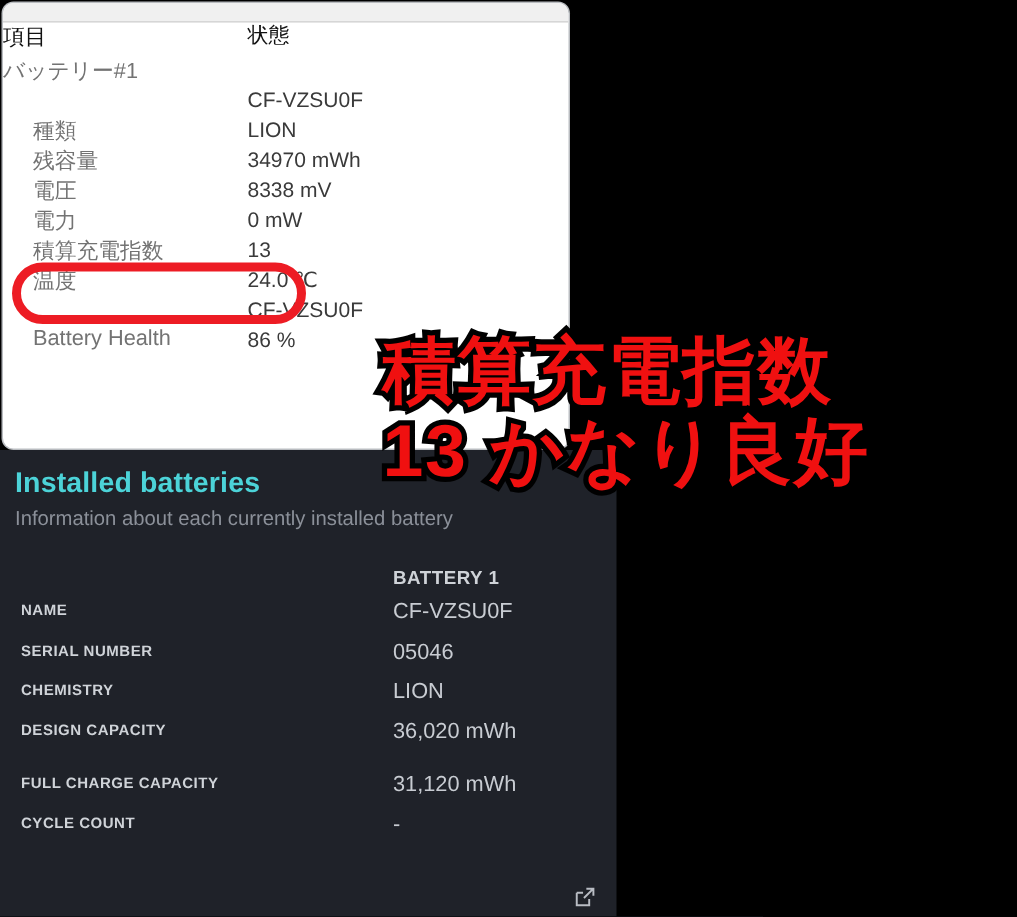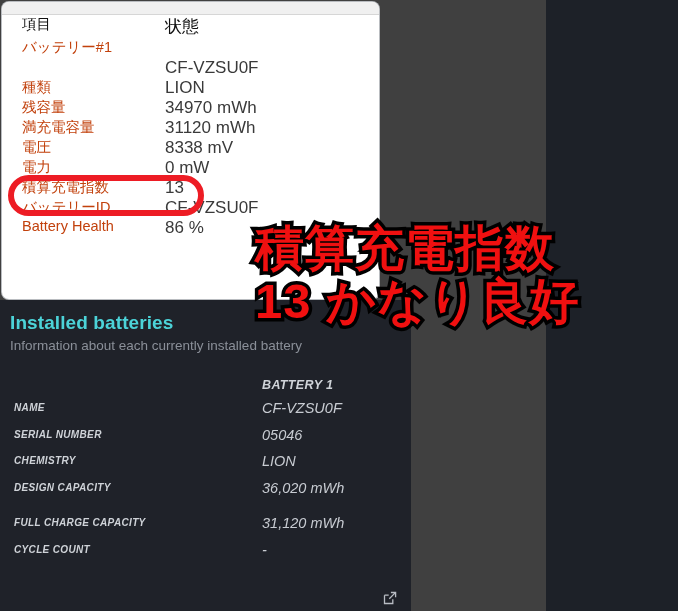--- a/index.html
+++ b/index.html
@@ -4,38 +4,38 @@
 <style>
   html,body{margin:0;padding:0;}
   body{
     width:678px;height:611px;position:relative;overflow:hidden;
     background:#1d2128;
     font-family:"Liberation Sans","DejaVu Sans",sans-serif;
   }
 
   
   #settings-page{
-    position:absolute;left:0;top:0;width:546px;height:611px;
-    background:#404040;
+    position:absolute;left:0;top:0;width:678px;height:611px;
+    background:#000000;
   }
   #settings-card{
     position:absolute;left:0;top:300px;width:411px;height:311px;
     background:#1f2229;
   }
   #section-heading{
     position:absolute;left:10px;top:312px;
     font-size:19px;font-weight:bold;color:#4cd3d8;
     letter-spacing:0.1px;white-space:nowrap;
   }
   #section-subtitle{
     position:absolute;left:10px;top:338px;
     font-size:13.5px;color:#8b9099;white-space:nowrap;
   }
 
-  .batt-table{position:absolute;left:0;top:378px;width:411px;font-style:italic;}
+  .batt-table{position:absolute;left:0;top:378px;width:411px;}
   .batt-row{position:relative;height:26.6px;}
   .batt-label{
     position:absolute;left:14px;top:0;
     font-size:10px;font-weight:bold;color:#cfd3d8;
     letter-spacing:0.35px;white-space:nowrap;
   }
   .batt-value{
     position:absolute;left:262px;top:-2px;
     font-size:14.5px;color:#c8ccd2;white-space:nowrap;
   }
@@ -60,27 +60,27 @@
     overflow:hidden;
   }
   #win-titlebar{
     position:absolute;left:0;top:0;width:377px;height:12px;
     background:#f0f0f0;border-bottom:1px solid #d6d6d6;
   }
   #win-list{position:absolute;left:0;top:13px;width:377px;}
   .jp-row{position:relative;height:20px;}
   .jp-key{
     position:absolute;top:0;
-    font-size:14.5px;color:#c2410c;white-space:nowrap;
+    font-size:14.5px;color:#737373;white-space:nowrap;
   }
   .jp-val{
     position:absolute;left:163px;top:0;
-    font-size:17px;color:#3a3a3a;white-space:nowrap;
-  }
-  .lvl0 .jp-key{left:20px;}
+    font-size:14px;color:#3a3a3a;white-space:nowrap;
+  }
+  .lvl0 .jp-key{left:0;}
   .lvl1 .jp-key{left:20px;}
   .head .jp-key, .head .jp-val{color:#111;}
   .head .jp-val{left:163px;}
   #row-headers{height:23px;}
 
   
   #highlight-box{
     position:absolute;left:8px;top:175px;width:196px;height:41px;
     border:6px solid #ed1c24;border-radius:22px;
     box-sizing:border-box;
@@ -182,43 +182,42 @@
       <span class="jp-key">種類</span>
       <span class="jp-val">LION</span>
     </div>
 
 
     <div class="jp-row lvl1">
       <span class="jp-key">残容量</span>
       <span class="jp-val">34970 mWh</span>
     </div>
 
-    <div class="jp-row lvl1">
-      <span class="jp-key">満充電容量</span>
-      <span class="jp-val">31120 mWh</span>
-    </div>
 
     <div class="jp-row lvl1">
       <span class="jp-key">電圧</span>
       <span class="jp-val">8338 mV</span>
     </div>
 
     <div class="jp-row lvl1">
       <span class="jp-key">電力</span>
       <span class="jp-val">0 mW</span>
     </div>
 
     <div class="jp-row lvl1">
       <span class="jp-key">積算充電指数</span>
       <span class="jp-val">13</span>
     </div>
 
-
-    <div class="jp-row lvl1">
-      <span class="jp-key">バッテリーID</span>
+    <div class="jp-row lvl1">
+      <span class="jp-key">温度</span>
+      <span class="jp-val">24.0 ℃</span>
+    </div>
+
+    <div class="jp-row lvl1">
       <span class="jp-val">CF-VZSU0F</span>
     </div>
 
 
     <div class="jp-row lvl1">
       <span class="jp-key">Battery Health</span>
       <span class="jp-val">86 %</span>
     </div>
 
   </div>

